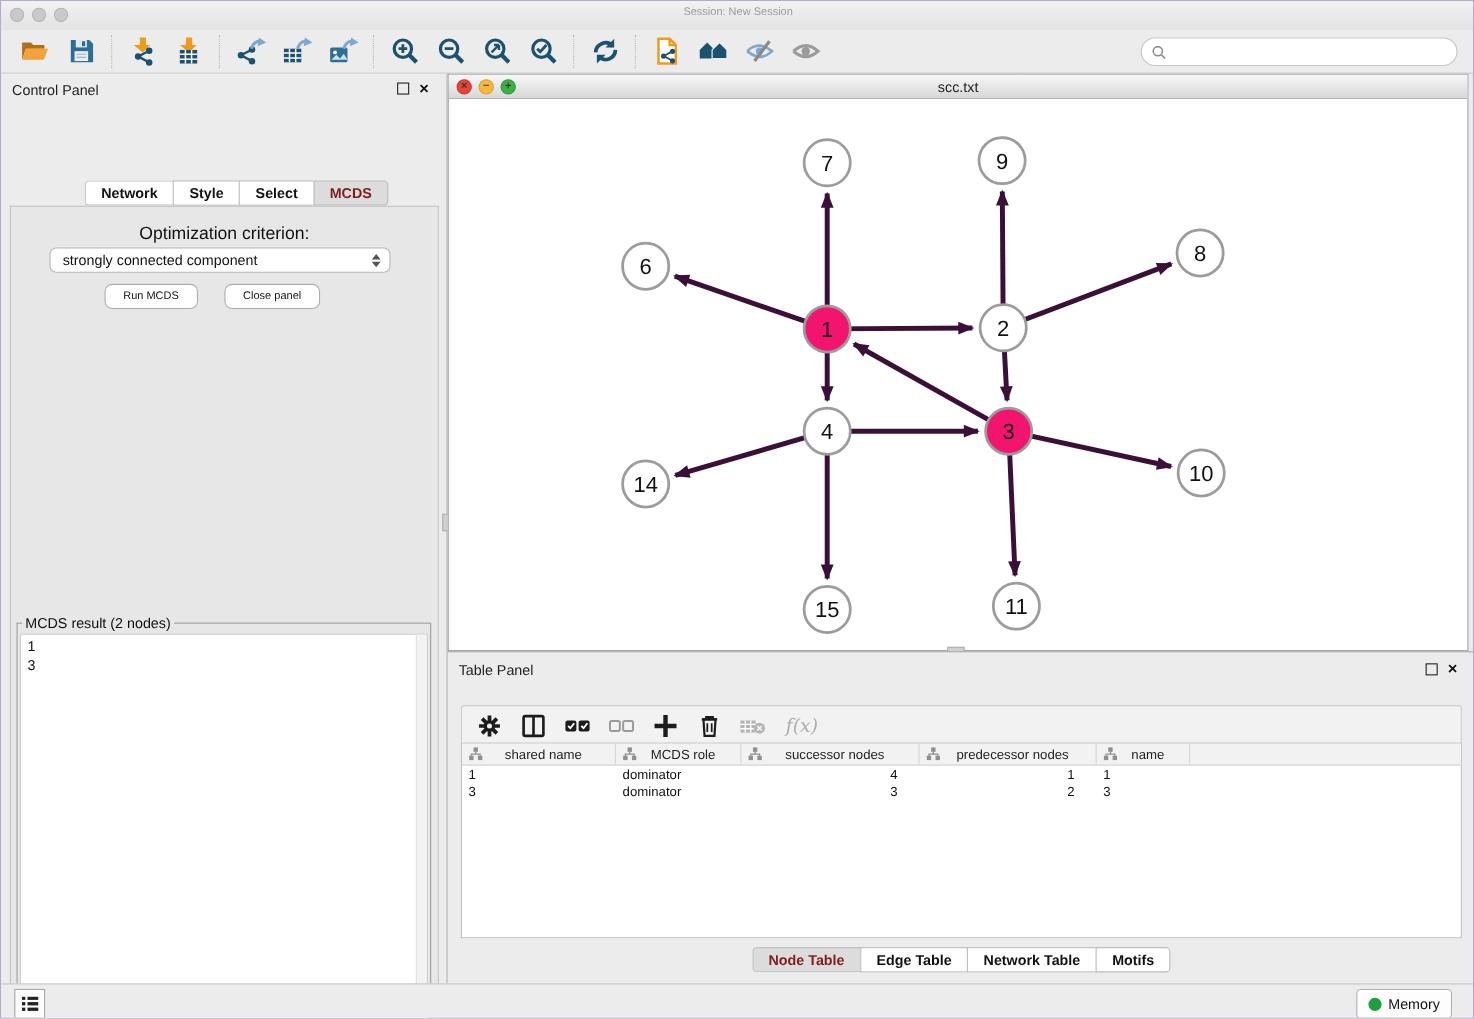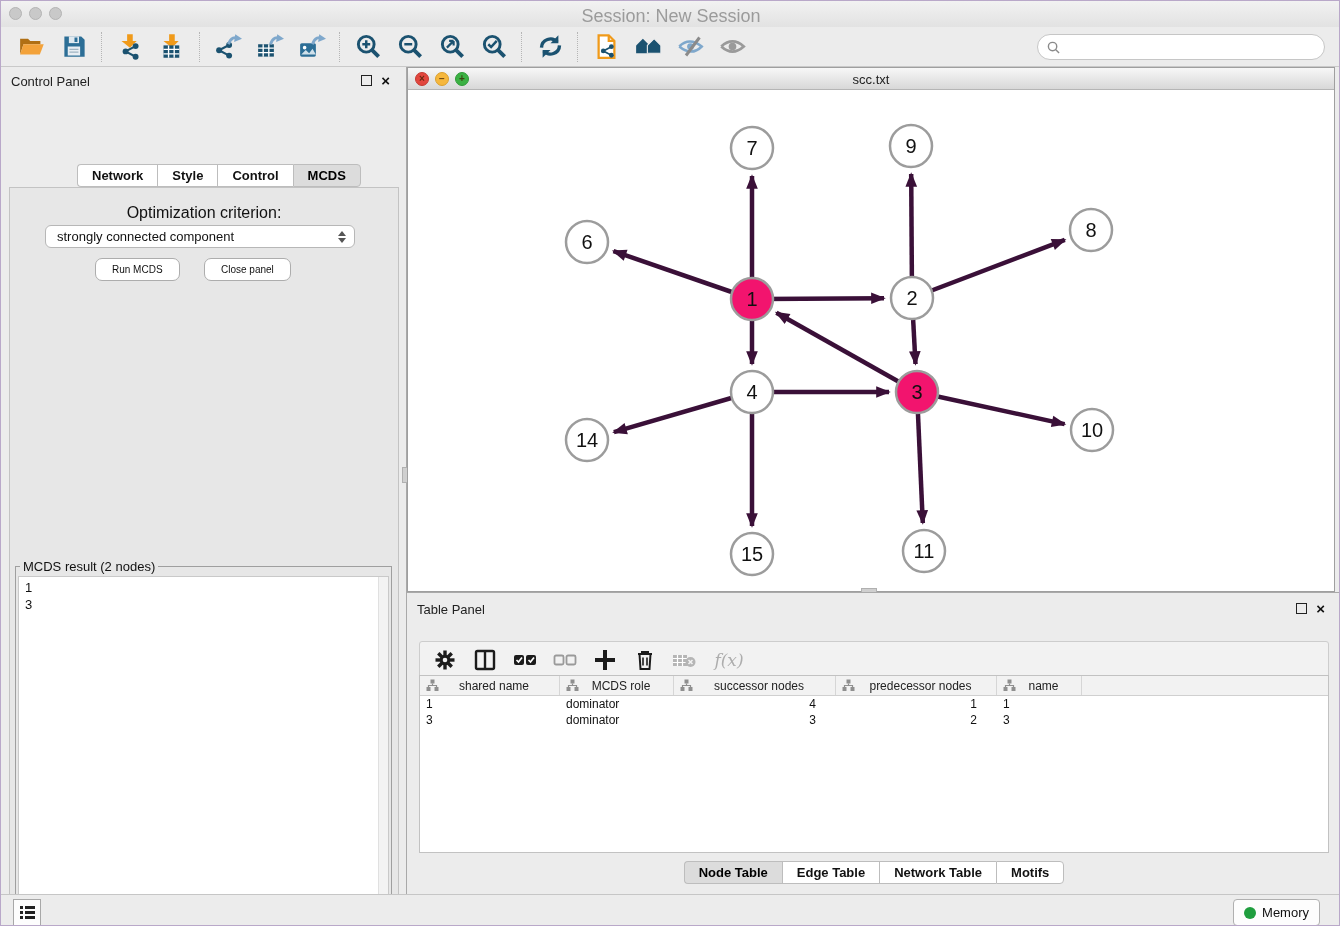--- a/index.html
+++ b/index.html
@@ -2,38 +2,38 @@
 <html><head>
 <meta charset="utf-8">
 <style>
   html,body{margin:0;padding:0;}
   body{font-family:"Liberation Sans","DejaVu Sans",sans-serif;-webkit-font-smoothing:antialiased;}
   #app{position:relative;width:1340px;height:926px;background:#ECECEC;overflow:hidden;border:1px solid #b9a8c9;box-sizing:border-box;}
   .abs{position:absolute;}
   
   #titlebar{left:0;top:0;width:1340px;height:26px;background:linear-gradient(#f2f2f2,#e2e2e2);border-bottom:1px solid #cfcfcf;}
   .tl-dot{width:13px;height:13px;border-radius:50%;background:#c9c9c9;border:1px solid #b4b4b4;display:inline-block;box-sizing:border-box;}
-  #win-title{left:0;top:5px;width:1340px;text-align:center;font-size:18px;color:#9b9b9b;}
+  #win-title{left:0;top:5px;width:1340px;text-align:center;font-size:10px;color:#9b9b9b;}
   
   #toolbar{left:0;top:26px;width:1340px;height:40px;background:#ececec;border-bottom:1px solid #c9c9c9;display:flex;align-items:center;padding-left:10px;box-sizing:border-box;}
   .tb-btn{width:42px;height:34px;display:flex;align-items:center;justify-content:center;background:transparent;border:none;padding:0;cursor:default;}
   .tb-sep{width:1px;height:30px;margin:0 6px;border-left:1px dotted #b5b5b5;}
   #search-wrap{position:absolute;right:14px;top:33px;width:288px;height:26px;background:#fff;border:1px solid #c6c6c6;border-radius:13px;display:flex;align-items:center;padding-left:9px;box-sizing:border-box;}
   #search-input{border:none;outline:none;background:transparent;font-size:13px;width:250px;margin-left:5px;color:#333;}
   
   #control-panel{left:0;top:66px;width:406px;height:827px;background:#ececec;border-right:1px solid #a9a9a9;box-sizing:border-box;}
   .panel-title{font-size:13px;color:#222;}
   .win-ctrl{display:flex;align-items:center;gap:9px;}
   .float-box{width:9px;height:9px;border:1.5px solid #222;display:inline-block;}
   .close-x{font-size:15px;font-weight:bold;color:#111;line-height:9px;}
   #cp-tabs{left:76px;top:97px;display:flex;}
   .seg-tab{height:21px;padding:0 14px;display:flex;align-items:center;background:#fff;border:1px solid #bdbdbd;border-right:none;font-size:13px;font-weight:bold;color:#111;}
   .seg-tab:first-child{border-radius:4px 0 0 4px;}
   .seg-tab:last-child{border-right:1px solid #bdbdbd;border-radius:0 4px 4px 0;}
-  .seg-tab.disabled{background:#dcdcdc;color:#000000;}
+  .seg-tab.disabled{background:#dcdcdc;color:#7f1d1d;}
   #cp-content{left:8px;top:120px;width:390px;height:764px;background:#e7e7e7;border:1px solid #c3c3c3;box-sizing:border-box;}
   #opt-label{left:0;top:137px;width:406px;text-align:center;font-size:16px;color:#111;}
   #criterion{left:44px;top:158px;width:310px;height:23px;background:#fff;border:1px solid #b7b7b7;border-radius:6px;display:flex;align-items:center;justify-content:space-between;padding:0 8px 0 11px;box-sizing:border-box;font-size:13px;color:#111;}
   .updown{display:flex;flex-direction:column;gap:2px;}
   .updown i{display:block;width:0;height:0;border-left:4px solid transparent;border-right:4px solid transparent;}
   .updown .up{border-bottom:5px solid #555;}
   .updown .dn{border-top:5px solid #555;}
   .cp-btn{height:23px;background:#fff;border:1px solid #adadad;border-radius:7px;font-size:10px;color:#111;padding:0 16px;font-family:inherit;}
   #mcds-fieldset{left:14px;top:492px;width:377px;height:386px;border:1px solid #9f9f9f;margin:0;padding:2px;box-sizing:border-box;}
   #mcds-fieldset legend{font-size:13px;color:#111;padding:0 3px;margin-left:2px;}
@@ -230,21 +230,21 @@
 
   <div id="control-panel" class="abs">
     <div class="abs panel-title" style="left:10px;top:7px;">Control Panel</div>
     <div class="abs win-ctrl" style="right:16px;top:8px;">
       <span class="float-box"></span>
       <span class="close-x">×</span>
     </div>
     <div id="cp-tabs" class="abs">
         <div class="seg-tab">Network</div>
         <div class="seg-tab">Style</div>
-        <div class="seg-tab">Control</div>
+        <div class="seg-tab">Select</div>
         <div class="seg-tab disabled">MCDS</div>
       </div>
     <div id="cp-content" class="abs"></div>
     <div id="opt-label" class="abs">Optimization criterion:</div>
     <div id="criterion" class="abs">
       <span>strongly connected component</span>
       <span class="updown">
           <i class="up"></i>
           <i class="dn"></i>
         </span>

